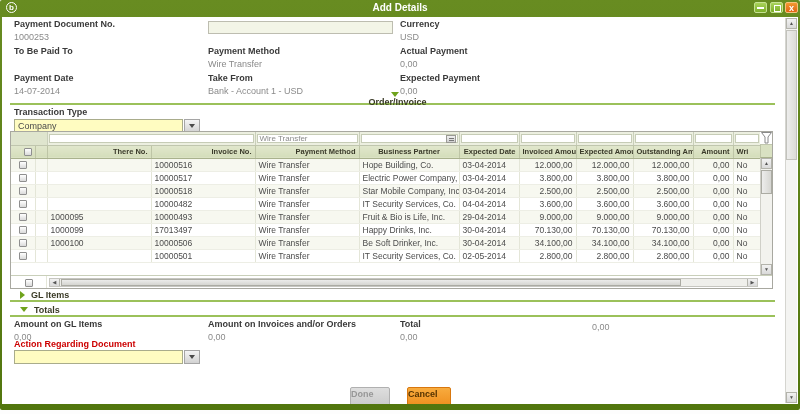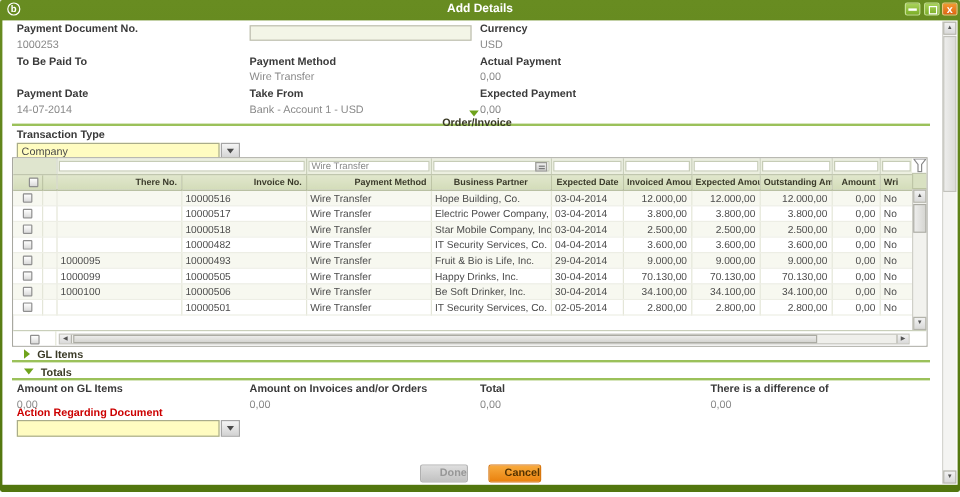--- a/index.html
+++ b/index.html
@@ -109,22 +109,22 @@
   .ghs-thumb { position:absolute; left:11px; top:0; width:620px; height:7px;
     background:linear-gradient(#ececea,#d5d5d1); border:1px solid #ababa3; }
 
   
   .t0 { left:12px; top:302px; } .t1 { left:206px; top:302px; }
   .t2 { left:398px; top:302px; } .t3 { left:590px; top:302px; }
   .actlabel { position:absolute; left:12px; top:322px; font-weight:bold; color:#cc0000; font-size:9px; }
   .actwrap { position:absolute; left:12px; top:331px; }
 
   
-  .btn { position:absolute; top:370px; height:15px; border-radius:2px; font-size:9px;
-    font-weight:bold; text-align:right; line-height:13px; }
+  .btn { position:absolute; top:370px; height:28px; border-radius:2px; font-size:9px;
+    font-weight:bold; text-align:left; line-height:13px; }
   .btn-done { left:348px; width:40px; background:linear-gradient(#dedede,#c2c2c2);
     border:1px solid #b0b0b0; color:#979797; }
   .btn-cancel { left:405px; width:44px; background:linear-gradient(#f8ab3e,#ea820f);
     border:1px solid #d8770e; color:#553300; }
 
   
   .dscroll { position:absolute; right:1px; top:1px; width:12px; height:385px;
     background:#f4f4f2; border-left:1px solid #d5d5d0; }
   .ds-up { top:0; } .ds-down { bottom:0; }
   .ds-thumb { position:absolute; left:0; right:0; top:12px; height:130px;
@@ -327,21 +327,21 @@
               <td class="num">9.000,00</td>
               <td class="num">9.000,00</td>
               <td class="num">9.000,00</td>
               <td class="num">0,00</td>
               <td>No</td>
             </tr>
             <tr class="grow">
               <td class="cbcell"><span class="cb"></span></td>
               <td></td>
               <td>1000099</td>
-              <td>10000505</td>
+              <td>17013497</td>
               <td>Wire Transfer</td>
               <td>Happy Drinks, Inc.</td>
               <td>30-04-2014</td>
               <td class="num">70.130,00</td>
               <td class="num">70.130,00</td>
               <td class="num">70.130,00</td>
               <td class="num">0,00</td>
               <td>No</td>
             </tr>
             <tr class="grow alt">
@@ -415,21 +415,20 @@
     </div>
     <div class="fld t1">
       <div class="flabel">Amount on Invoices and/or Orders</div>
       <div class="fvalue">0,00</div>
     </div>
     <div class="fld t2">
       <div class="flabel">Total</div>
       <div class="fvalue">0,00</div>
     </div>
     <div class="fld t3">
-      <div class="flabel">There is a difference of</div>
       <div class="fvalue">0,00</div>
     </div>
 
     <div class="actlabel">Action Regarding Document</div>
     <div class="actwrap">
       <div class="combo">
         <div class="cfield"></div>
         <div class="cbtn">
             <span class="arr"></span>
           </div>

